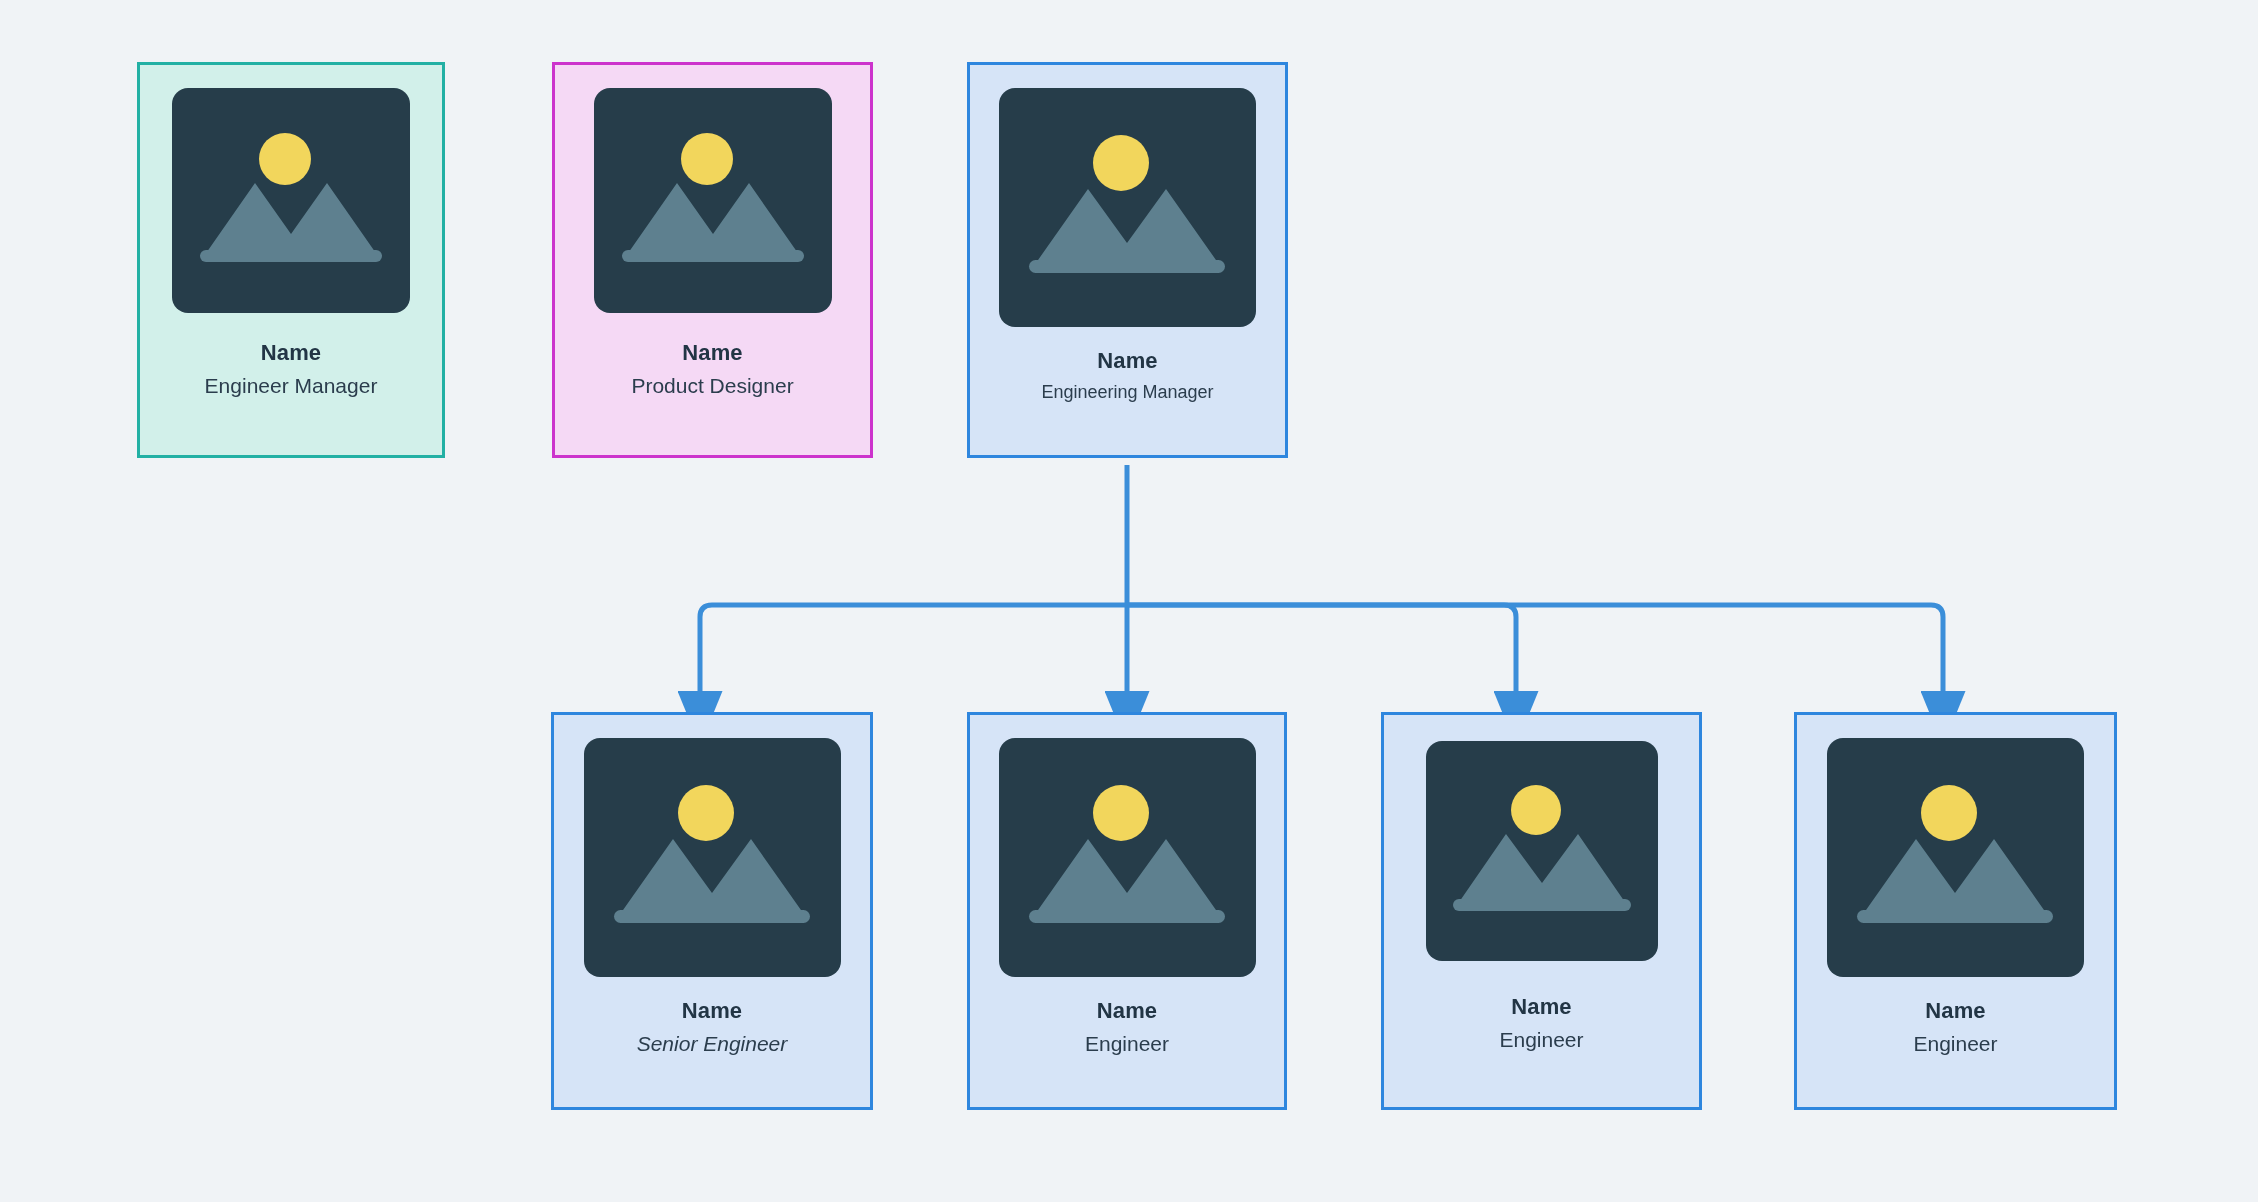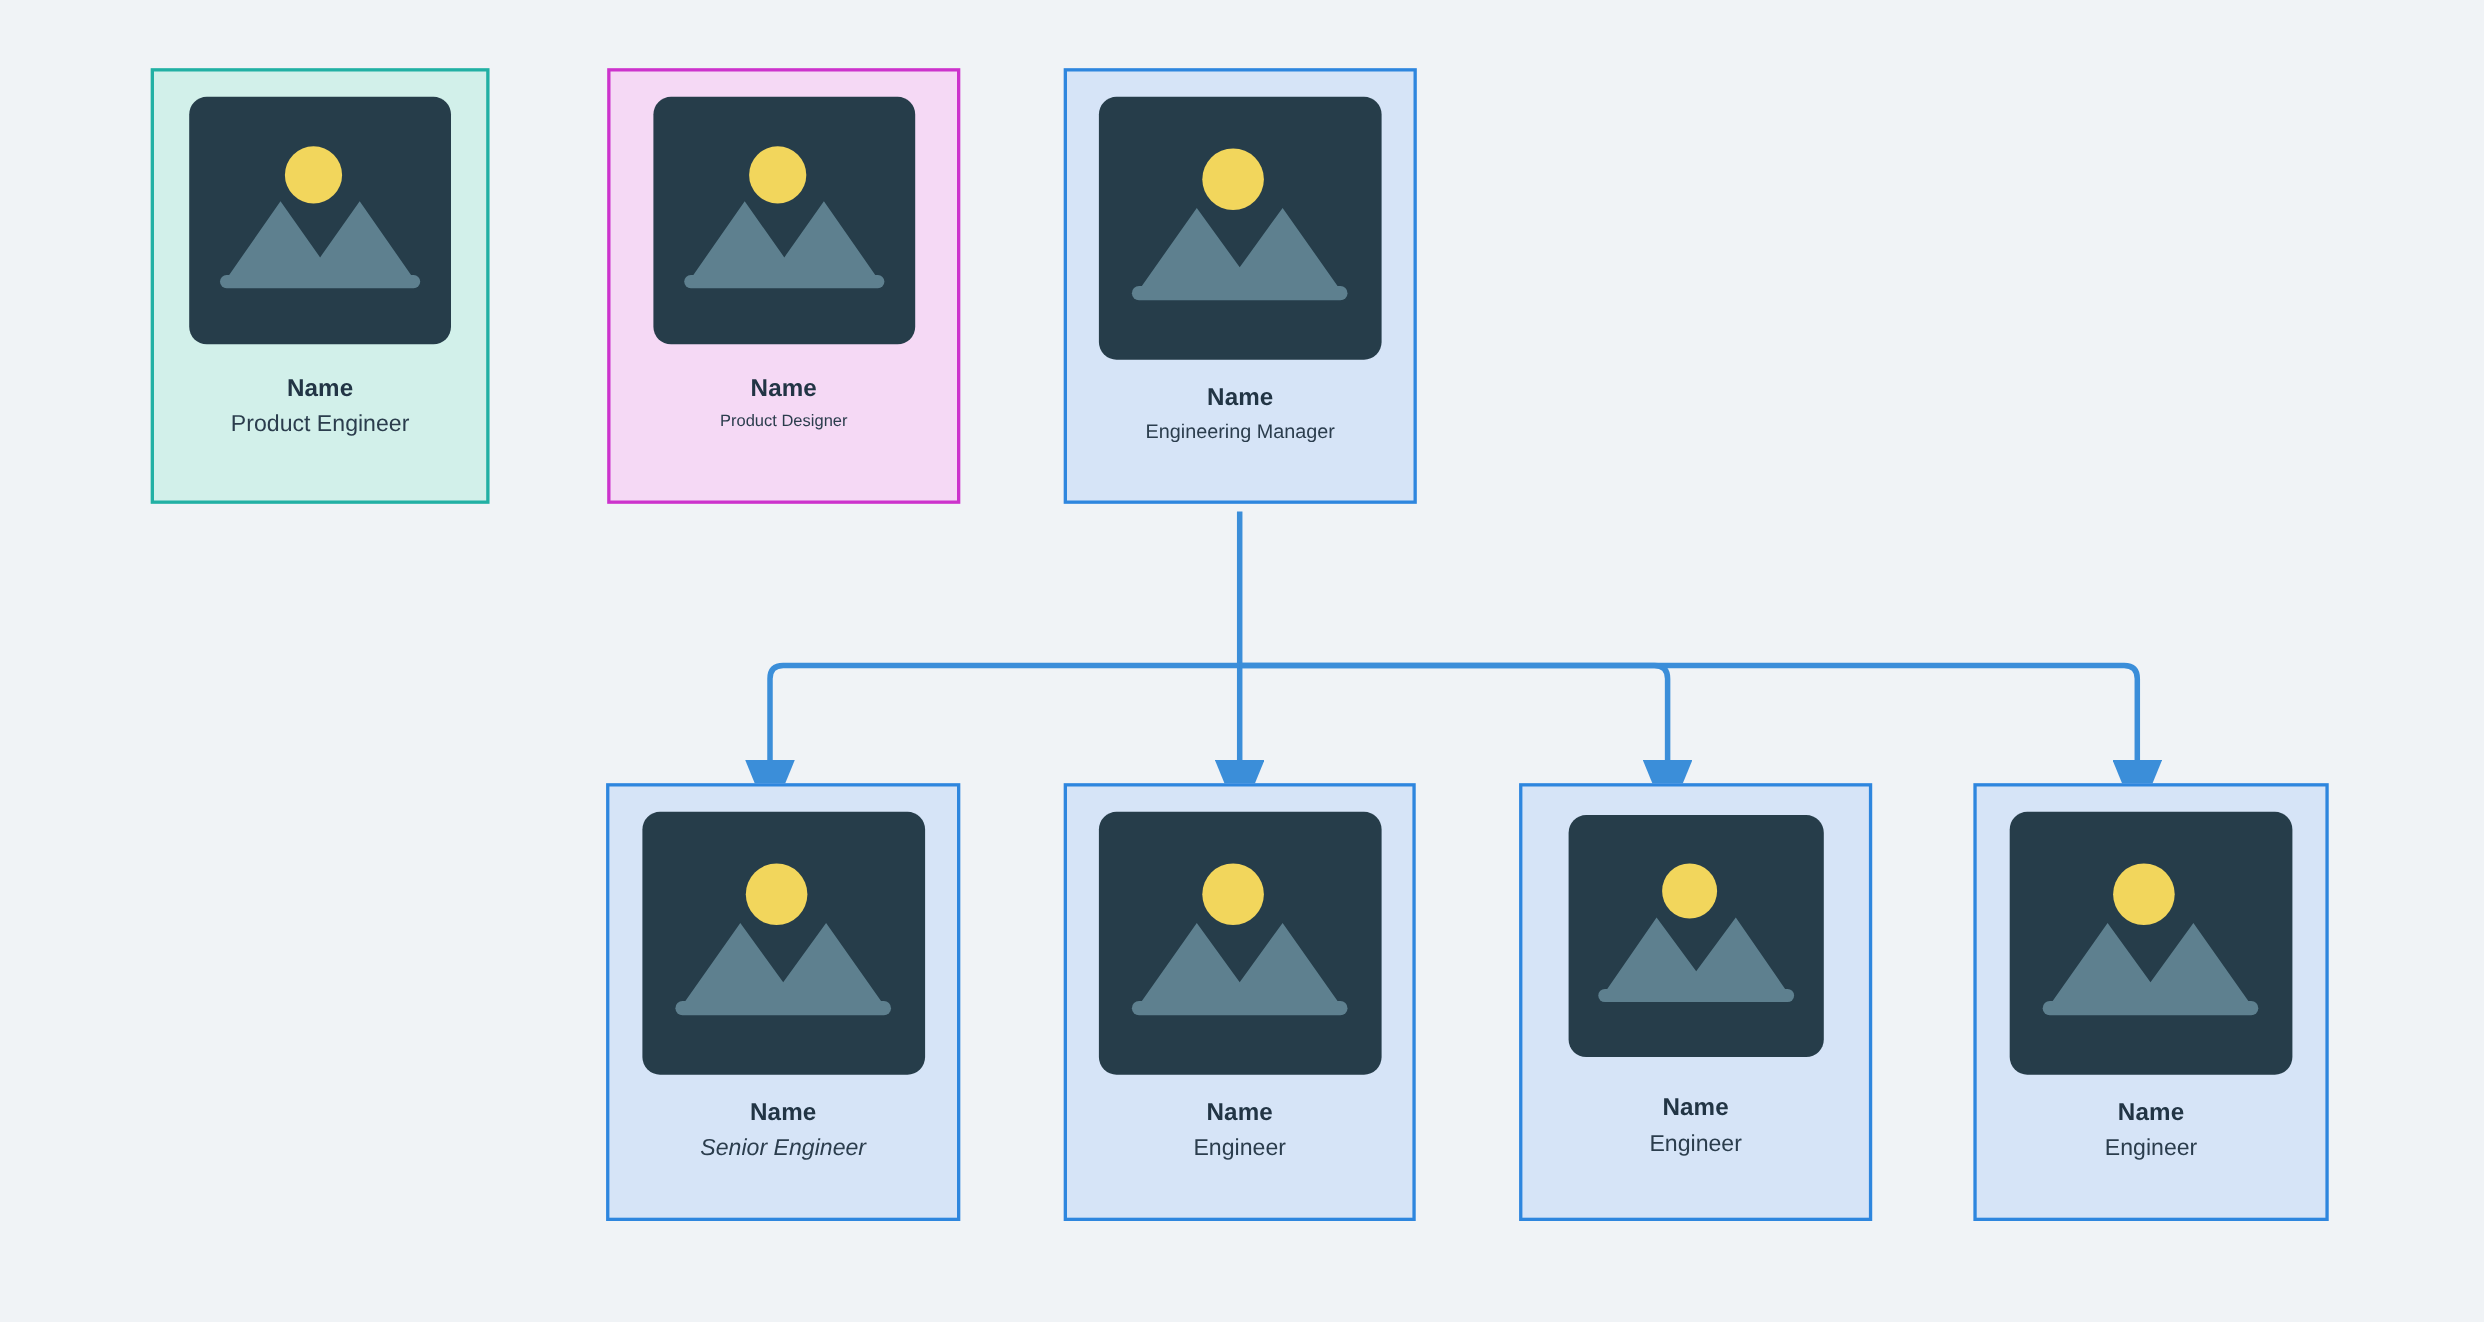--- a/index.html
+++ b/index.html
@@ -88,33 +88,33 @@
 
   <div class="card theme-teal" style="left:137px; top:62px; width:308px; height:396px; padding-top:23px;">
     <div class="thumb" style="width:238px; height:225px;">
       <svg viewBox="0 0 238 225" preserveAspectRatio="none">
         <circle cx="113" cy="71" r="26" fill="#f2d65c"></circle>
         <path d="M30,171 L83,95 L119,146 L155,95 L208,171 Z" fill="#5e808f"></path>
         <rect x="28" y="162" width="182" height="12" rx="6" fill="#5e808f"></rect>
       </svg>
     </div>
     <div class="card-name" style="font-size:22px; margin-top:28px;">Name</div>
-    <div class="card-role" style="font-size:21px; margin-top:9px;">Product Engineer</div>
+    <div class="card-role" style="font-size:21px; margin-top:9px;">Engineer Manager</div>
   </div>
 
   <div class="card theme-pink" style="left:552px; top:62px; width:321px; height:396px; padding-top:23px;">
     <div class="thumb" style="width:238px; height:225px;">
       <svg viewBox="0 0 238 225" preserveAspectRatio="none">
         <circle cx="113" cy="71" r="26" fill="#f2d65c"></circle>
         <path d="M30,171 L83,95 L119,146 L155,95 L208,171 Z" fill="#5e808f"></path>
         <rect x="28" y="162" width="182" height="12" rx="6" fill="#5e808f"></rect>
       </svg>
     </div>
     <div class="card-name" style="font-size:22px; margin-top:28px;">Name</div>
-    <div class="card-role" style="font-size:15px; margin-top:9px;">Product Designer</div>
+    <div class="card-role" style="font-size:21px; margin-top:9px;">Product Designer</div>
   </div>
 
   <div class="card theme-blue" style="left:967px; top:62px; width:321px; height:396px; padding-top:23px;">
     <div class="thumb" style="width:257px; height:239px;">
       <svg viewBox="0 0 257 239" preserveAspectRatio="none">
         <circle cx="122" cy="75" r="28" fill="#f2d65c"></circle>
         <path d="M32,182 L89,101 L128,155 L167,101 L224,182 Z" fill="#5e808f"></path>
         <rect x="30" y="172" width="196" height="13" rx="6.5" fill="#5e808f"></rect>
       </svg>
     </div>

